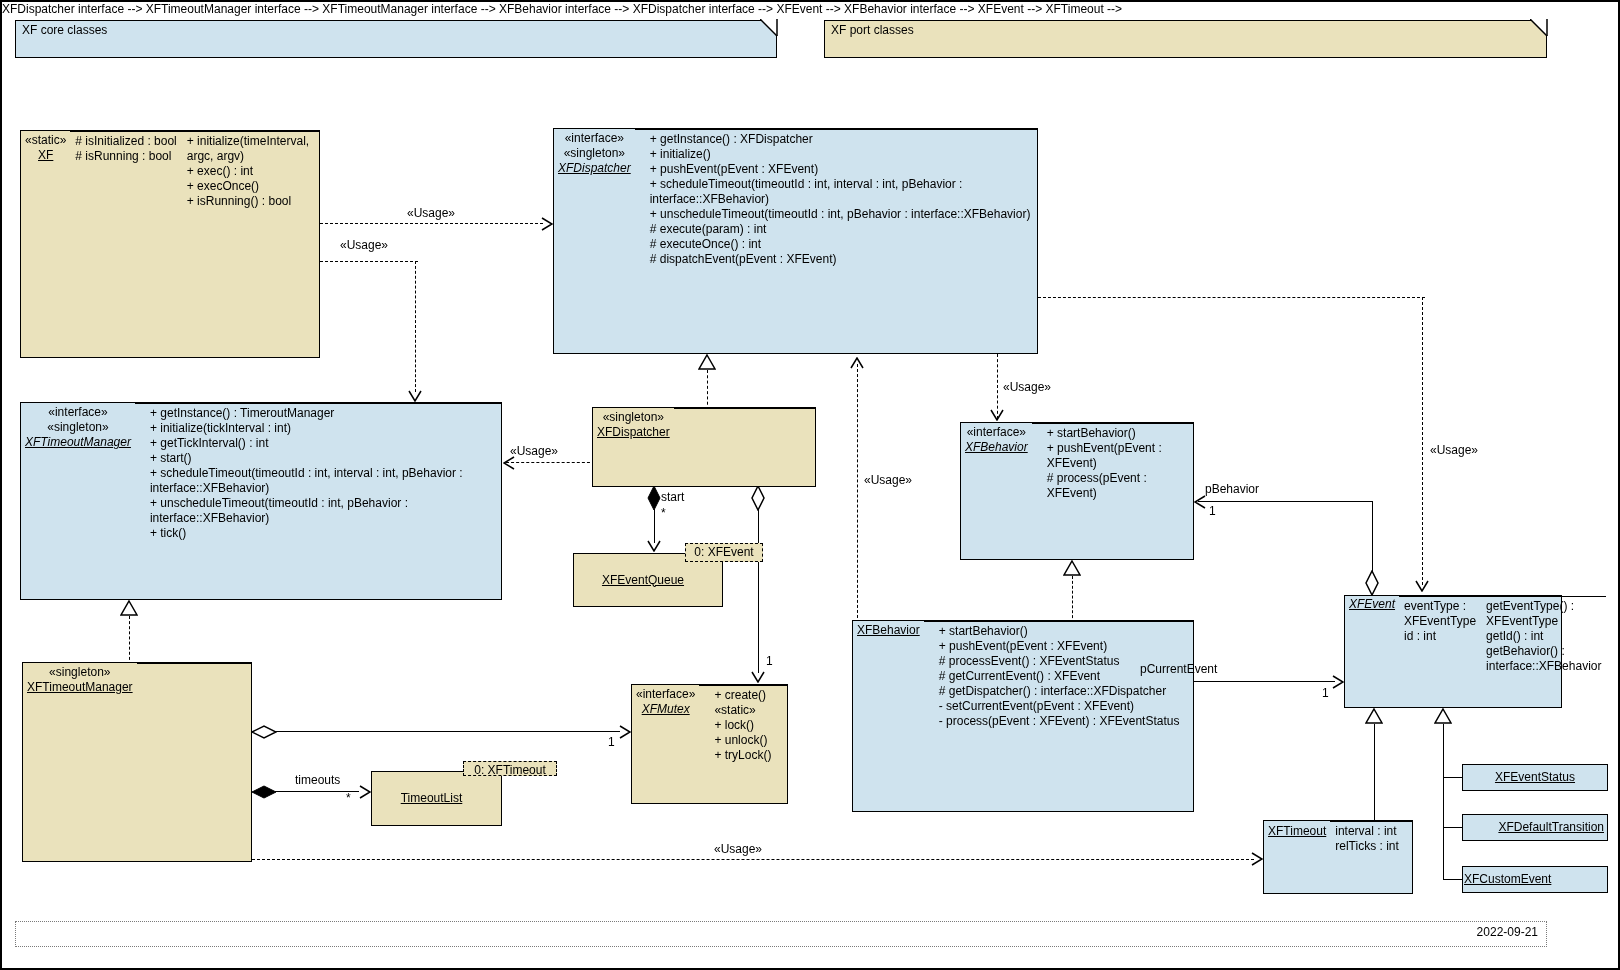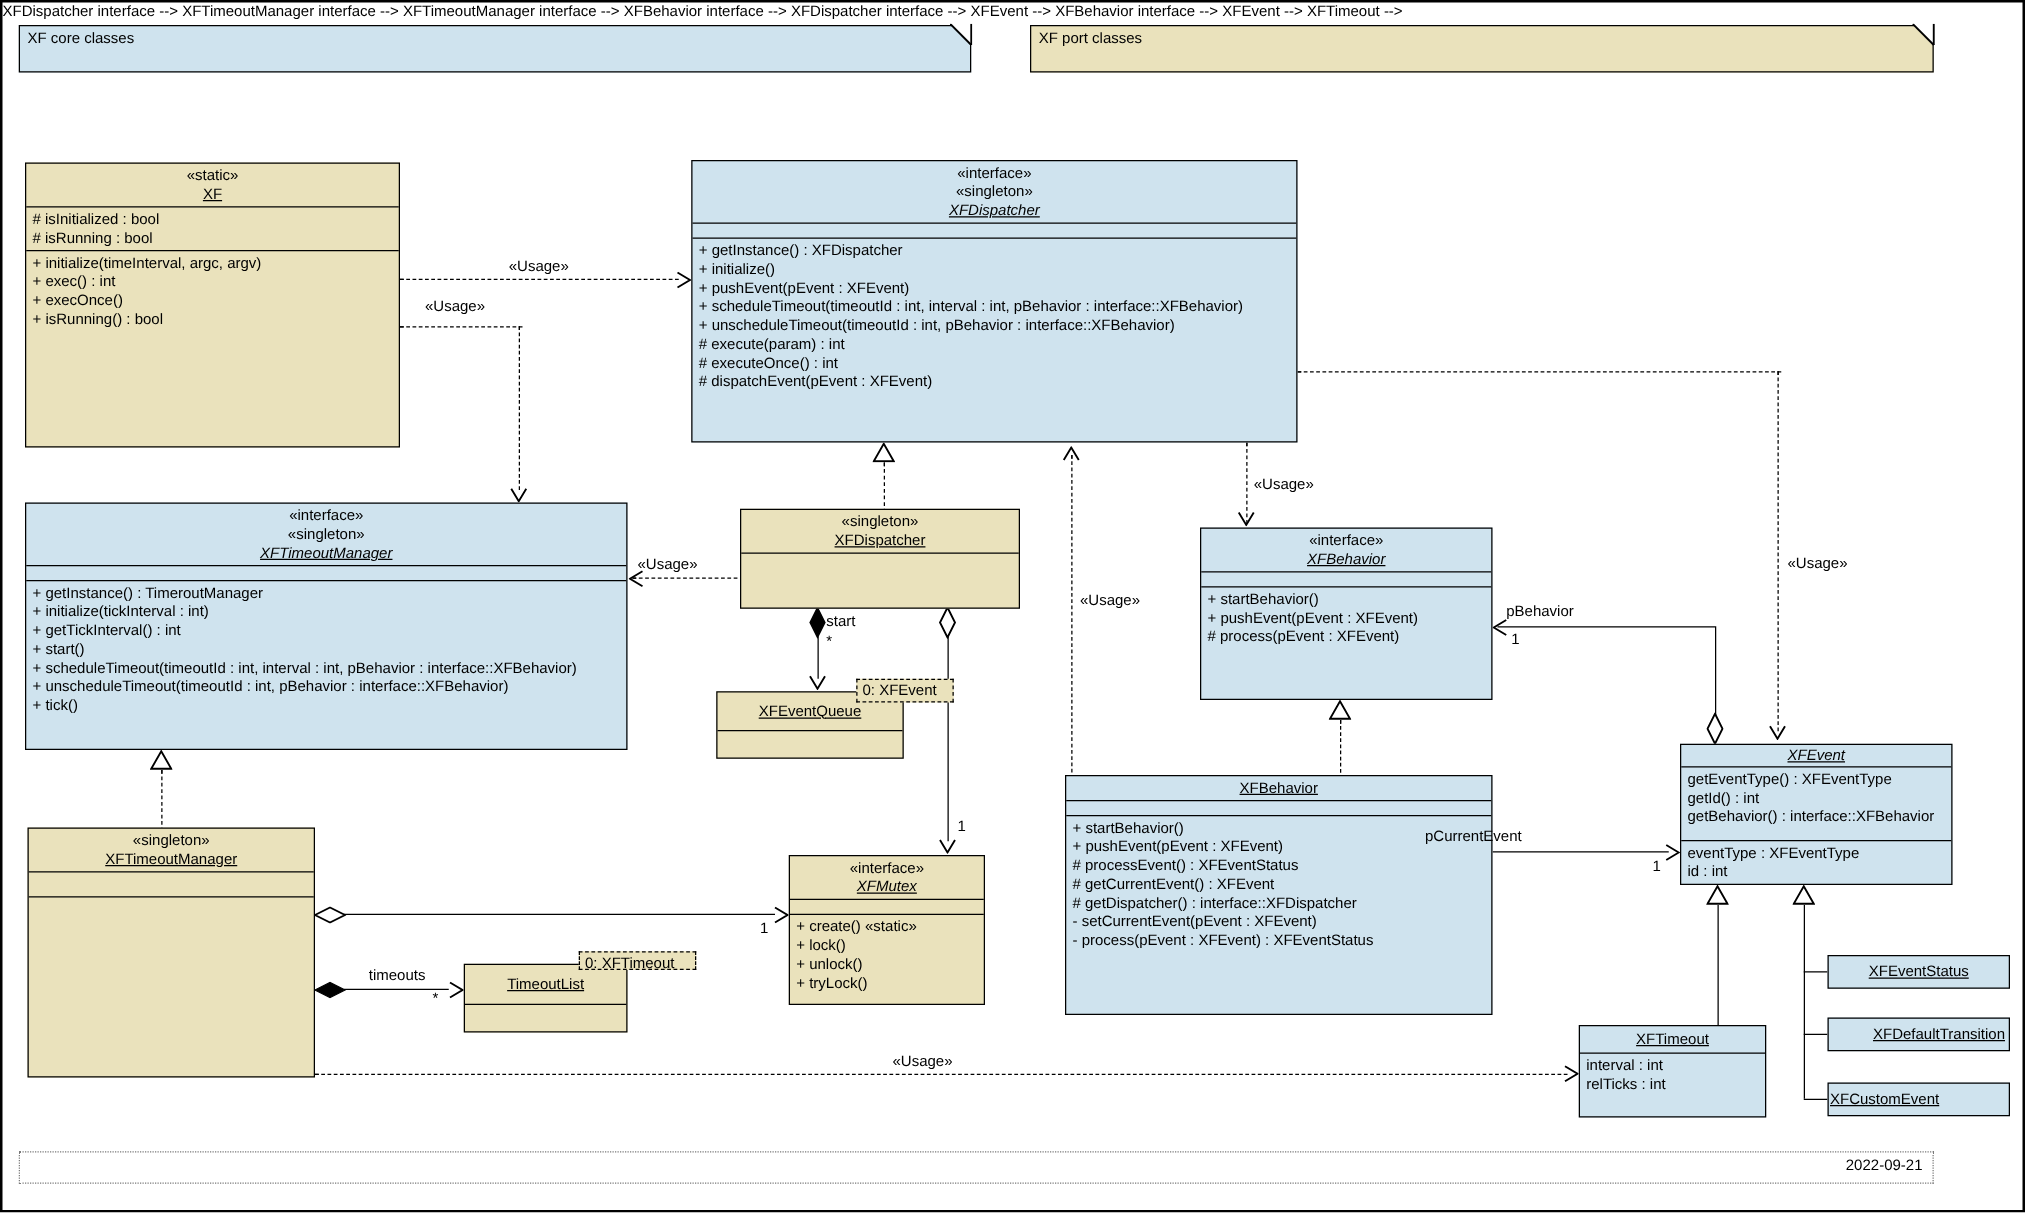--- a/index.html
+++ b/index.html
@@ -16,30 +16,30 @@
     font-family:"Liberation Sans", sans-serif;
     font-size:12px;line-height:15px;color:#000;
     overflow:hidden;
   }
   
   .note{position:absolute;border:1.6px solid var(--line);box-sizing:border-box;padding:2px 6px;z-index:4;}
   .note.blue{background:var(--blue);}
   .note.tan{background:var(--tan);}
   .fold{position:absolute;top:-1.6px;right:-1.6px;}
   
-  .cls{position:absolute;border:1.6px solid var(--line);box-sizing:border-box;display:flex;flex-direction:column;z-index:3;}
+  .cls{position:absolute;border:1.6px solid var(--line);box-sizing:border-box;display:flex;flex-direction:row;z-index:3;}
   .cls.blue{background:var(--blue);}
   .cls.tan{background:var(--tan);}
   .hdr{padding:2px 4px;text-align:center;}
   .nm{text-align:center;text-decoration:underline;}
   .it{font-style:italic;}
   .sec{border-top:1.6px solid var(--line);padding:2px 5px;min-height:12px;box-sizing:border-box;}
   .grow{flex:1;}
   .lines{white-space:pre-line;}
-  .objnote{position:absolute;border:1.6px dashed var(--line);box-sizing:border-box;background:var(--tan);text-align:left;padding:0 4px;z-index:6;line-height:16px;}
+  .objnote{position:absolute;border:1.6px dashed var(--line);box-sizing:border-box;background:var(--tan);text-align:center;padding:0 4px;z-index:6;line-height:16px;}
   
   .lh{position:absolute;height:0;border-top:1.5px solid var(--line);z-index:1;}
   .lv{position:absolute;width:0;border-left:1.5px solid var(--line);z-index:1;}
   .dash{border-top-style:dashed;border-left-style:dashed;}
   .mark{position:absolute;z-index:2;}
   .oa{fill:none;stroke:var(--line);stroke-width:1.5;}
   .tri{fill:#fff;stroke:var(--line);stroke-width:1.5;}
   .dia-f{fill:var(--line);stroke:var(--line);stroke-width:1;}
   .dia-o{fill:#fff;stroke:var(--line);stroke-width:1.5;}
   .lbl{position:absolute;z-index:5;white-space:nowrap;}
@@ -167,25 +167,25 @@
 # getDispatcher() : interface::XFDispatcher
 - setCurrentEvent(pEvent : XFEvent)
 - process(pEvent : XFEvent) : XFEventStatus</div>
   </div>
 
   
   <div class="cls blue" style="left:1342px;top:593px;width:218px;height:113px">
     <div class="hdr" style="padding:1px 4px">
       <div class="nm it">XFEvent</div>
     </div>
+    <div class="sec lines">eventType : XFEventType
+id : int</div>
     <div class="sec grow lines">getEventType() : XFEventType
 getId() : int
 getBehavior() : interface::XFBehavior</div>
-    <div class="sec lines">eventType : XFEventType
-id : int</div>
   </div>
 
   
   <div class="cls tan" style="left:629px;top:682px;width:157px;height:120px">
     <div class="hdr">
       <div class="lines">«interface»</div>
       <div class="nm it">XFMutex</div>
     </div>
     <div class="sec lines"></div>
     <div class="sec grow lines">+ create() «static»

